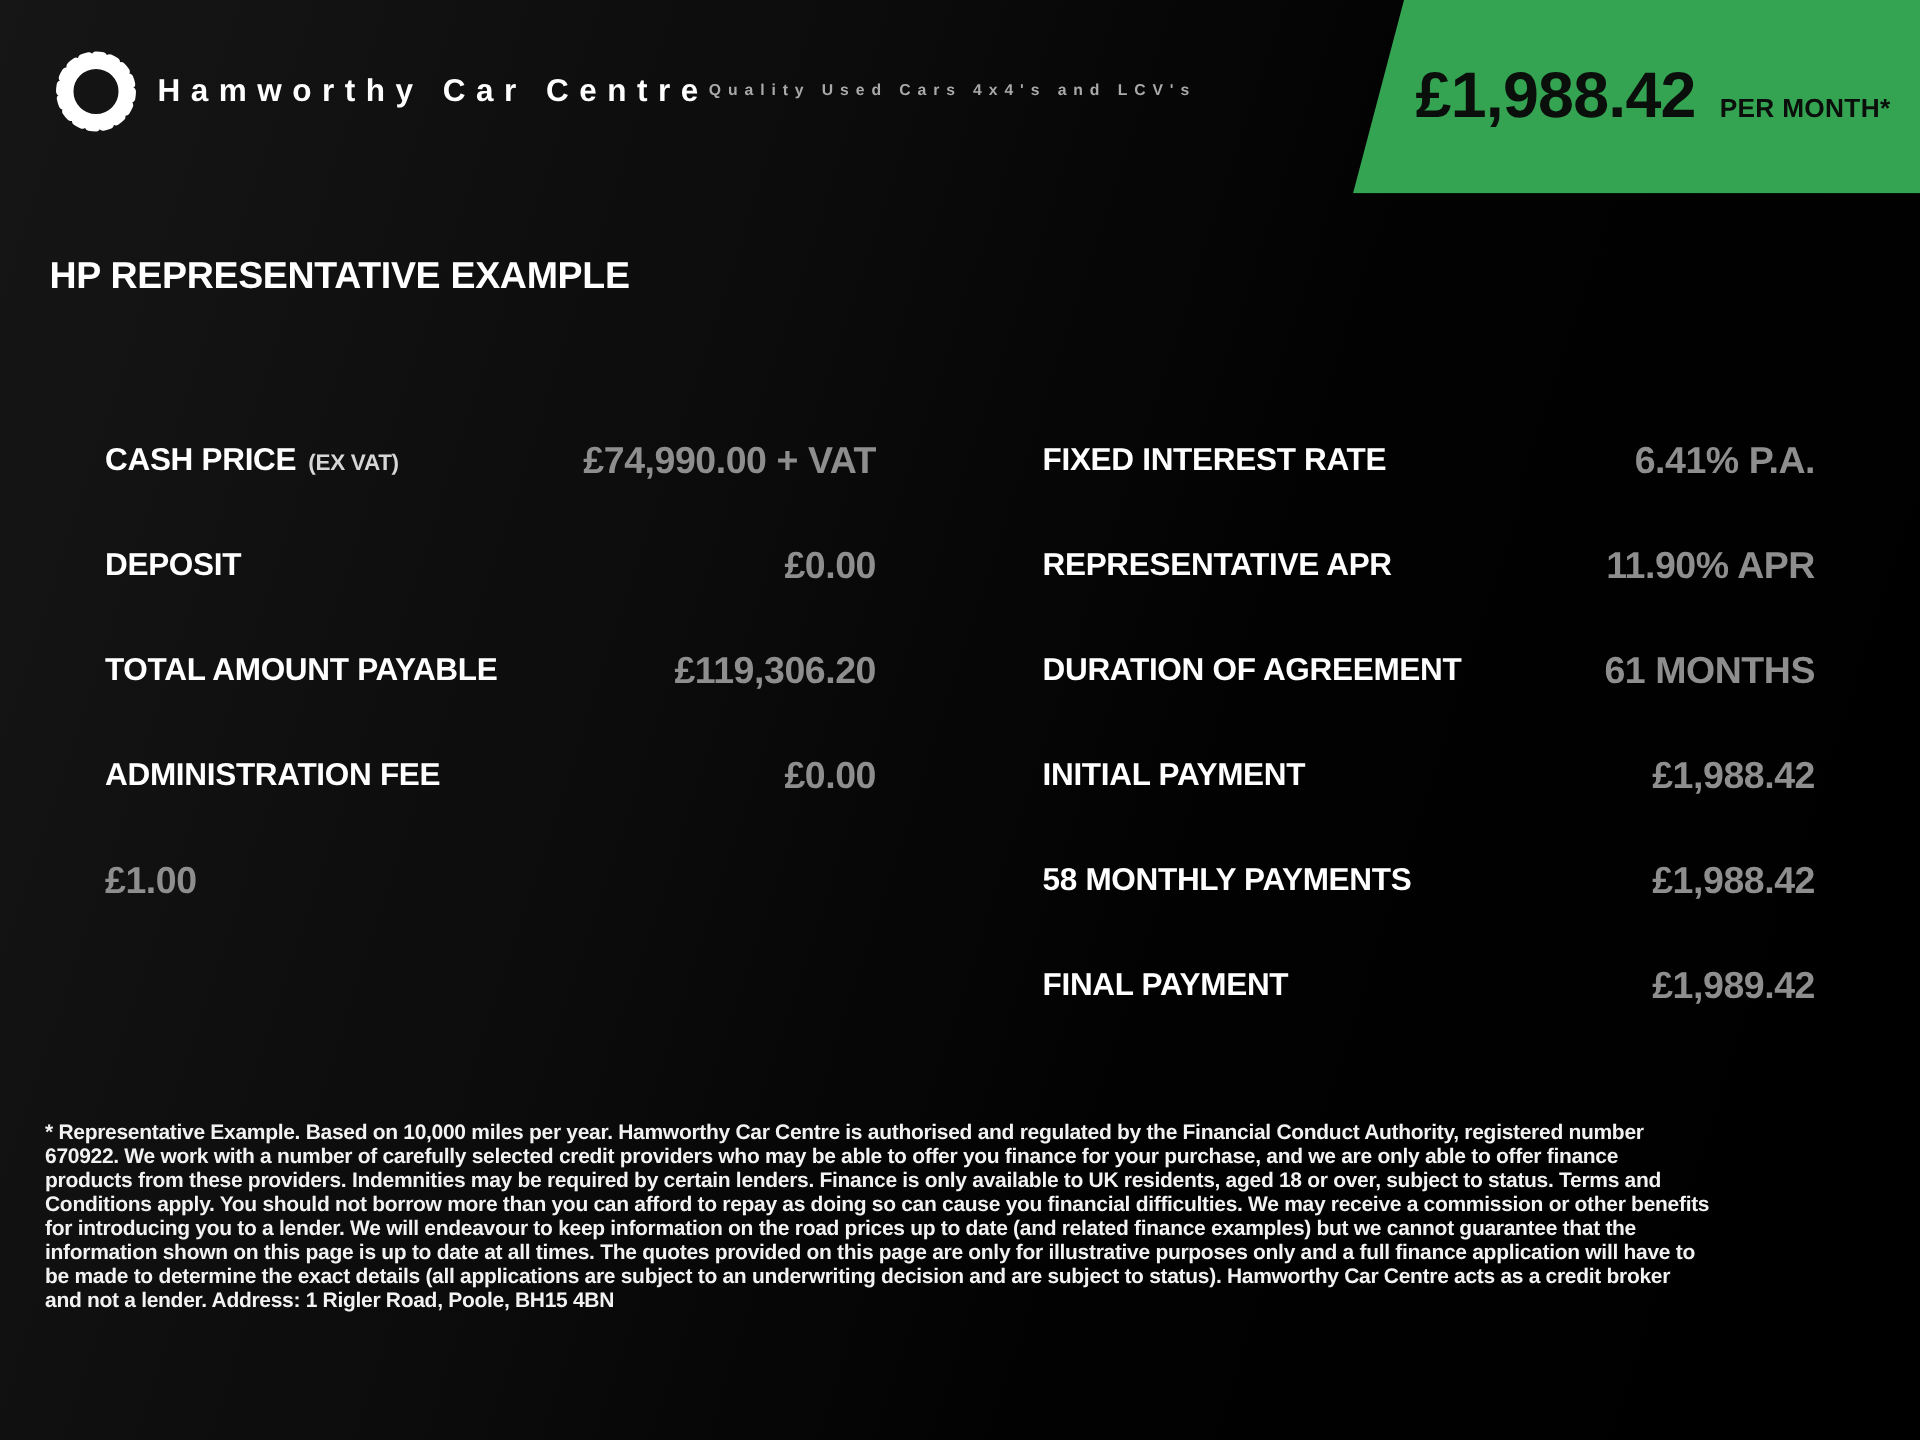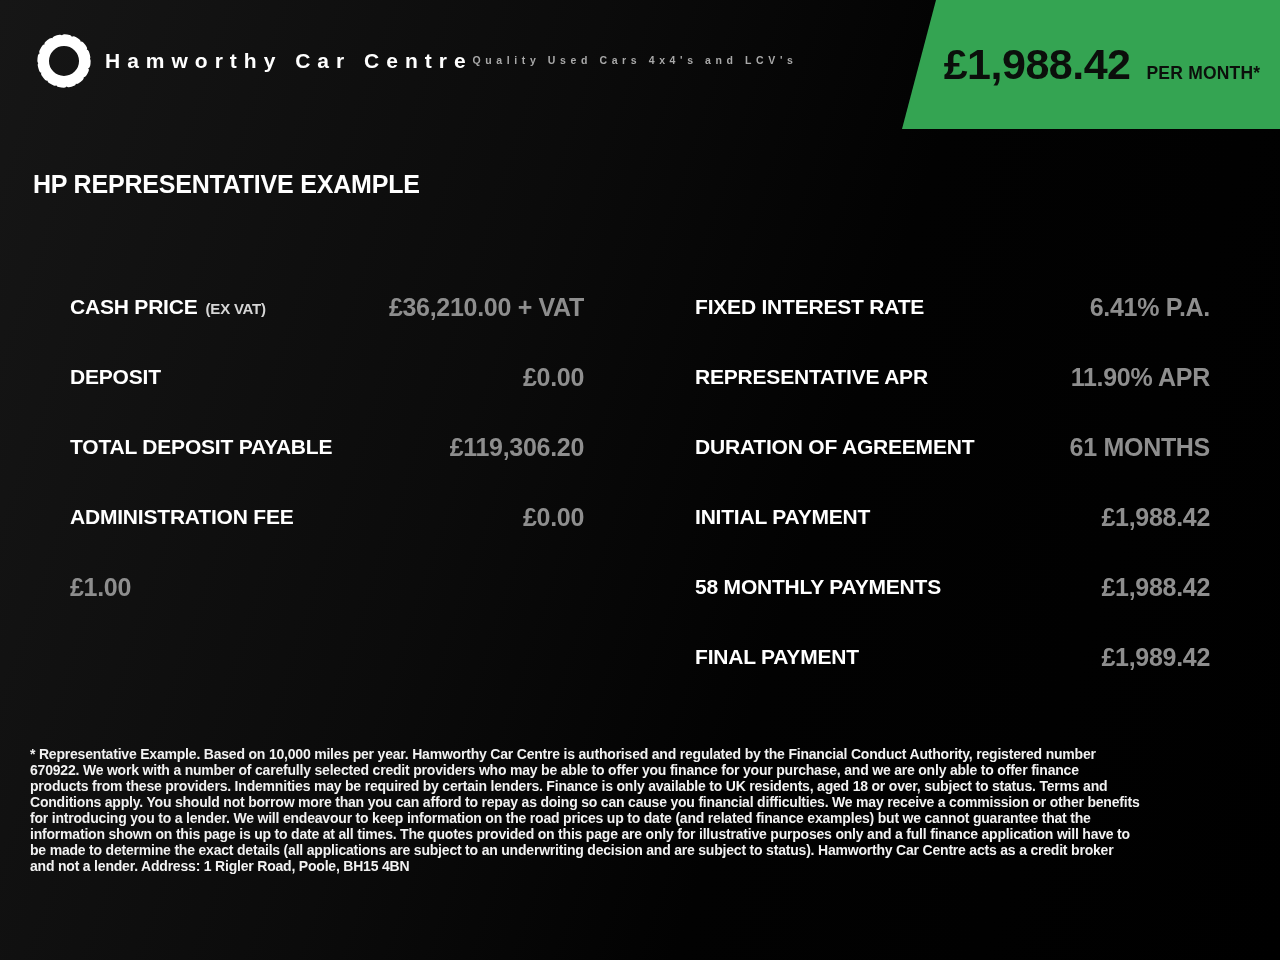--- a/index.html
+++ b/index.html
@@ -133,34 +133,34 @@
   </div>
 
   <div class="page-title">HP REPRESENTATIVE EXAMPLE</div>
 
   <div class="finance-grid">
     <div class="finance-col left">
   <div class="finance-row">
     <span class="row-label-wrap">
       <span class="row-label">CASH PRICE</span><span class="row-note">(EX VAT)</span>
     </span>
-    <span class="row-value">£36,210.00 + VAT</span>
+    <span class="row-value">£74,990.00 + VAT</span>
   </div>
 
   <div class="finance-row">
     <span class="row-label-wrap">
       <span class="row-label">DEPOSIT</span>
     </span>
     <span class="row-value">£0.00</span>
   </div>
 
 
   <div class="finance-row">
     <span class="row-label-wrap">
-      <span class="row-label">TOTAL DEPOSIT PAYABLE</span>
+      <span class="row-label">TOTAL AMOUNT PAYABLE</span>
     </span>
     <span class="row-value">£119,306.20</span>
   </div>
 
   <div class="finance-row">
     <span class="row-label-wrap">
       <span class="row-label">ADMINISTRATION FEE</span>
     </span>
     <span class="row-value">£0.00</span>
   </div>

